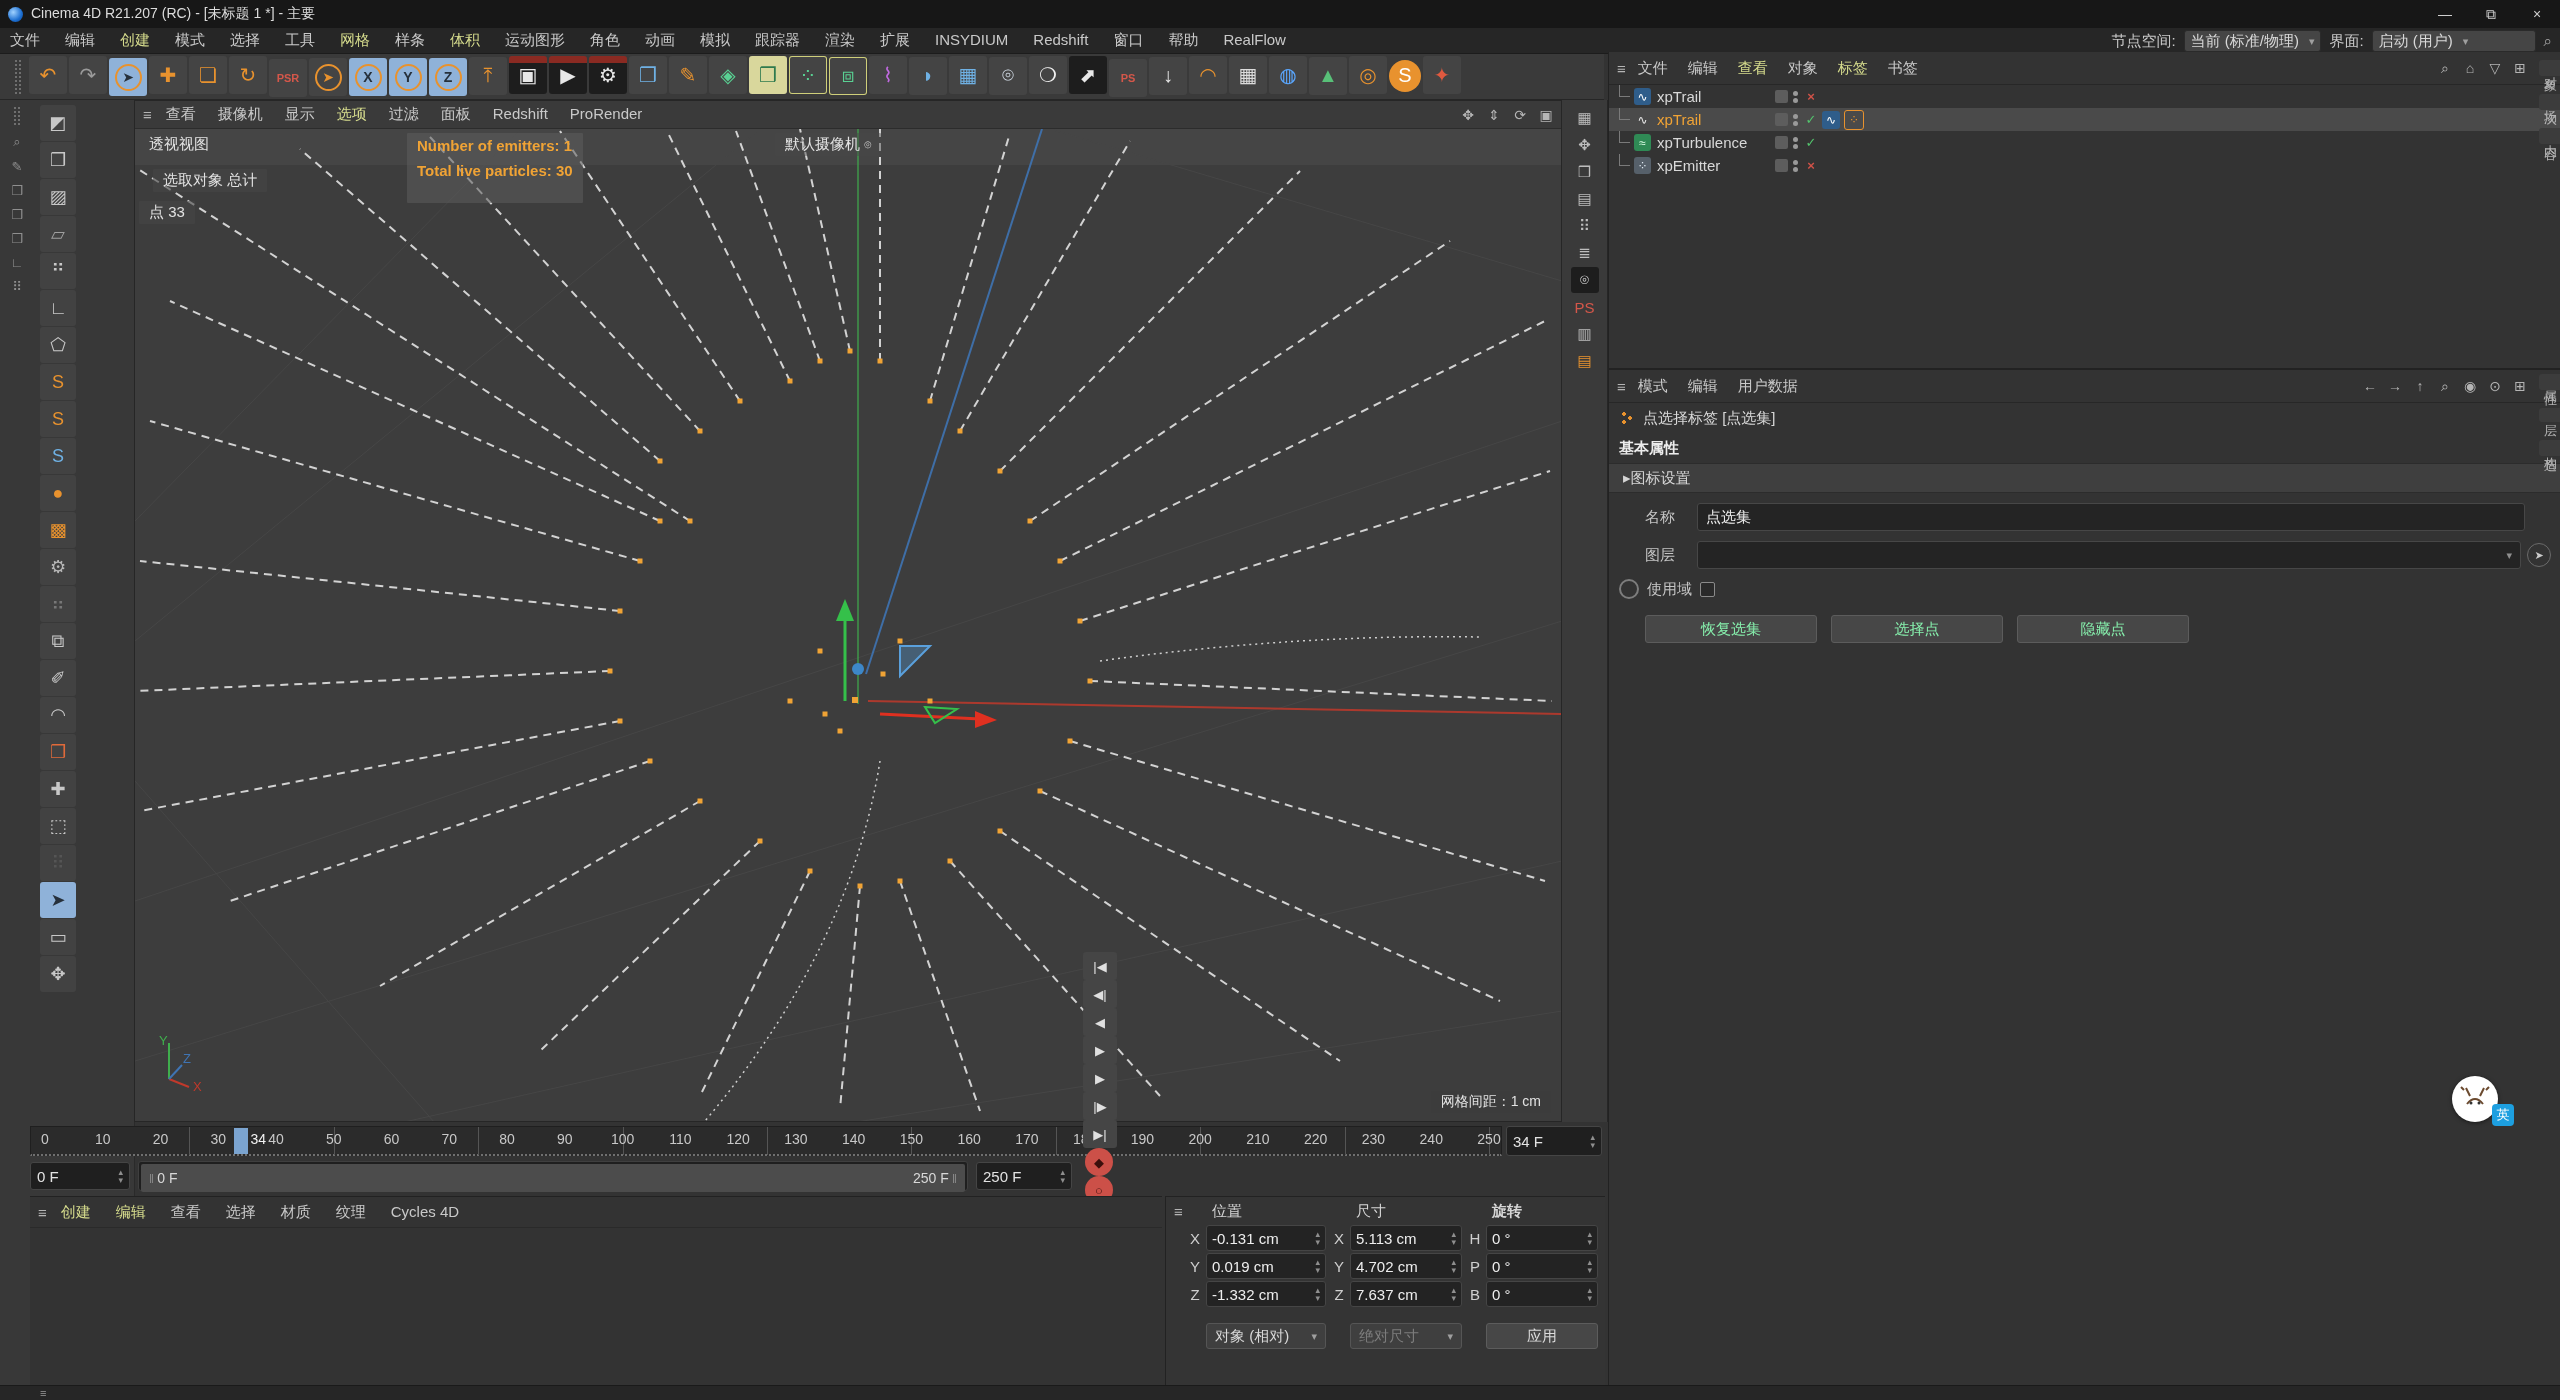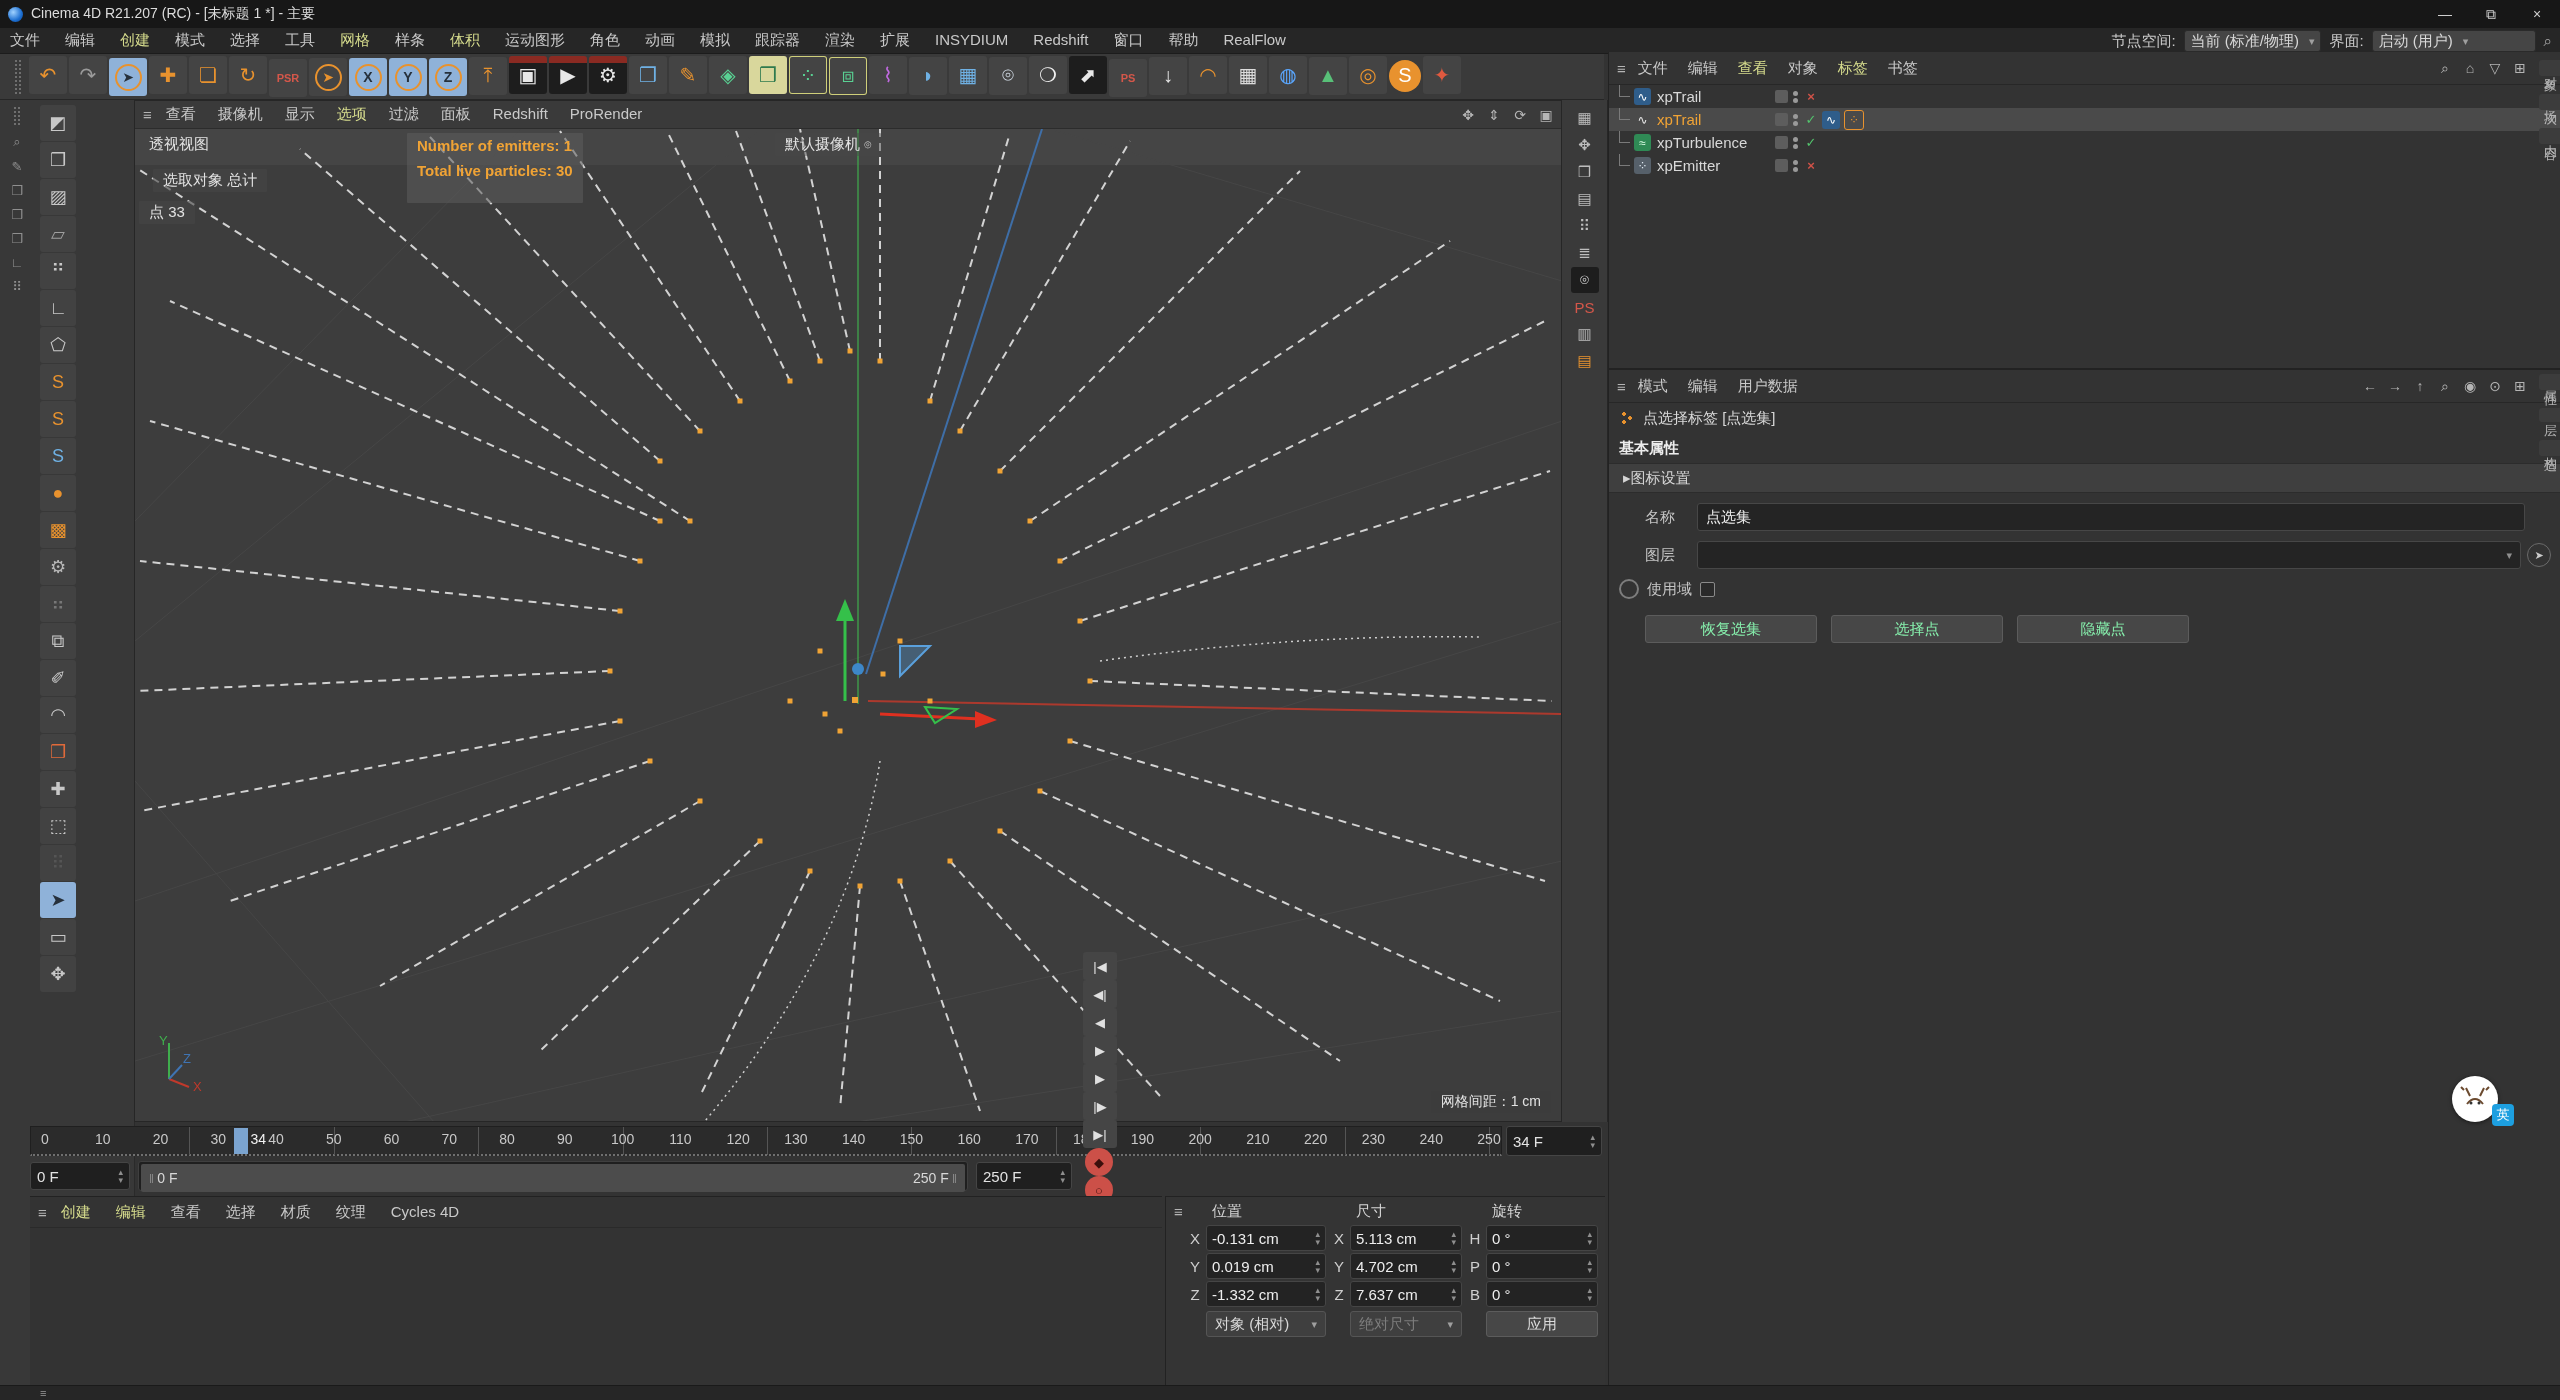--- a/index.html
+++ b/index.html
@@ -71,21 +71,21 @@
   .grip{color:#8a8a8a;font-size:12px;}
   
   #matpanel{left:30px;top:1196px;width:1132px;height:189px;background:#333;border-top:1px solid #222;}
   #matmenu{display:flex;align-items:center;height:30px;padding-left:8px;border-bottom:1px solid #2a2a2a;}
   #coords{left:1165px;top:1196px;width:439px;height:189px;background:#343434;border-left:1px solid #222;border-top:1px solid #222;font-size:15px;}
   .cgroup{position:absolute;top:0;height:100%;}
   .chead{height:28px;display:flex;align-items:center;color:#d5d5d5;}
   .crow{display:flex;align-items:center;height:26px;margin-bottom:2px;}
   .clabel{width:14px;color:#cfcfcf;margin-right:4px;text-align:center;}
   .cval{flex:1;height:24px;background:#232323;border:1px solid #454545;border-radius:3px;display:flex;align-items:center;padding:0 5px;color:#eee;}
-  .cfoot{height:16px;margin-top:4px;}
+  .cfoot{height:16px;margin-top:16px;}
   .cdd{height:24px;background:#3f3f3f;border:1px solid #555;border-radius:3px;display:flex;align-items:center;justify-content:space-between;padding:0 8px;color:#d8d8d8;}
   .cdd.dis{color:#7d7d7d;}
   .cbtnapply{height:24px;background:#474747;border:1px solid #5c5c5c;border-radius:3px;display:flex;align-items:center;justify-content:center;color:#dcdcdc;}
   
   #rightcol{left:1608px;top:52px;width:952px;height:1333px;background:#333;border-left:1px solid #222;}
   .pmenu{height:32px;display:flex;align-items:center;padding-left:8px;border-bottom:1px solid #272727;position:relative;}
   .pmenu .mi{margin-right:20px;}
   .pnav{position:absolute;right:30px;top:0;height:32px;display:flex;align-items:center;gap:3px;}
   .omrow{height:23px;display:flex;align-items:center;padding-left:10px;position:relative;}
   .omrow.sel{background:#4a4a4a;}
@@ -663,21 +663,21 @@
             </span>
           </div>
           <div class="cfoot" style="margin-left: 18px;">
             <div class="cdd dis">
               <span>绝对尺寸</span>
               <span class="chev">▾</span>
             </div>
           </div>
         </div>
         <div class="cgroup" style="left: 302px; width: 130px;">
-          <div class="chead" style="padding-left: 24px;">旋转</div>
+          <div class="chead" style="padding-left: 24px; font-weight: bold;">旋转</div>
           <div class="crow">
             <span class="clabel">H</span>
             <span class="cval">
               <span>0 °</span>
               <span class="spin">▴<br>▾</span>
             </span>
           </div>
           <div class="crow">
             <span class="clabel">P</span>
             <span class="cval">

